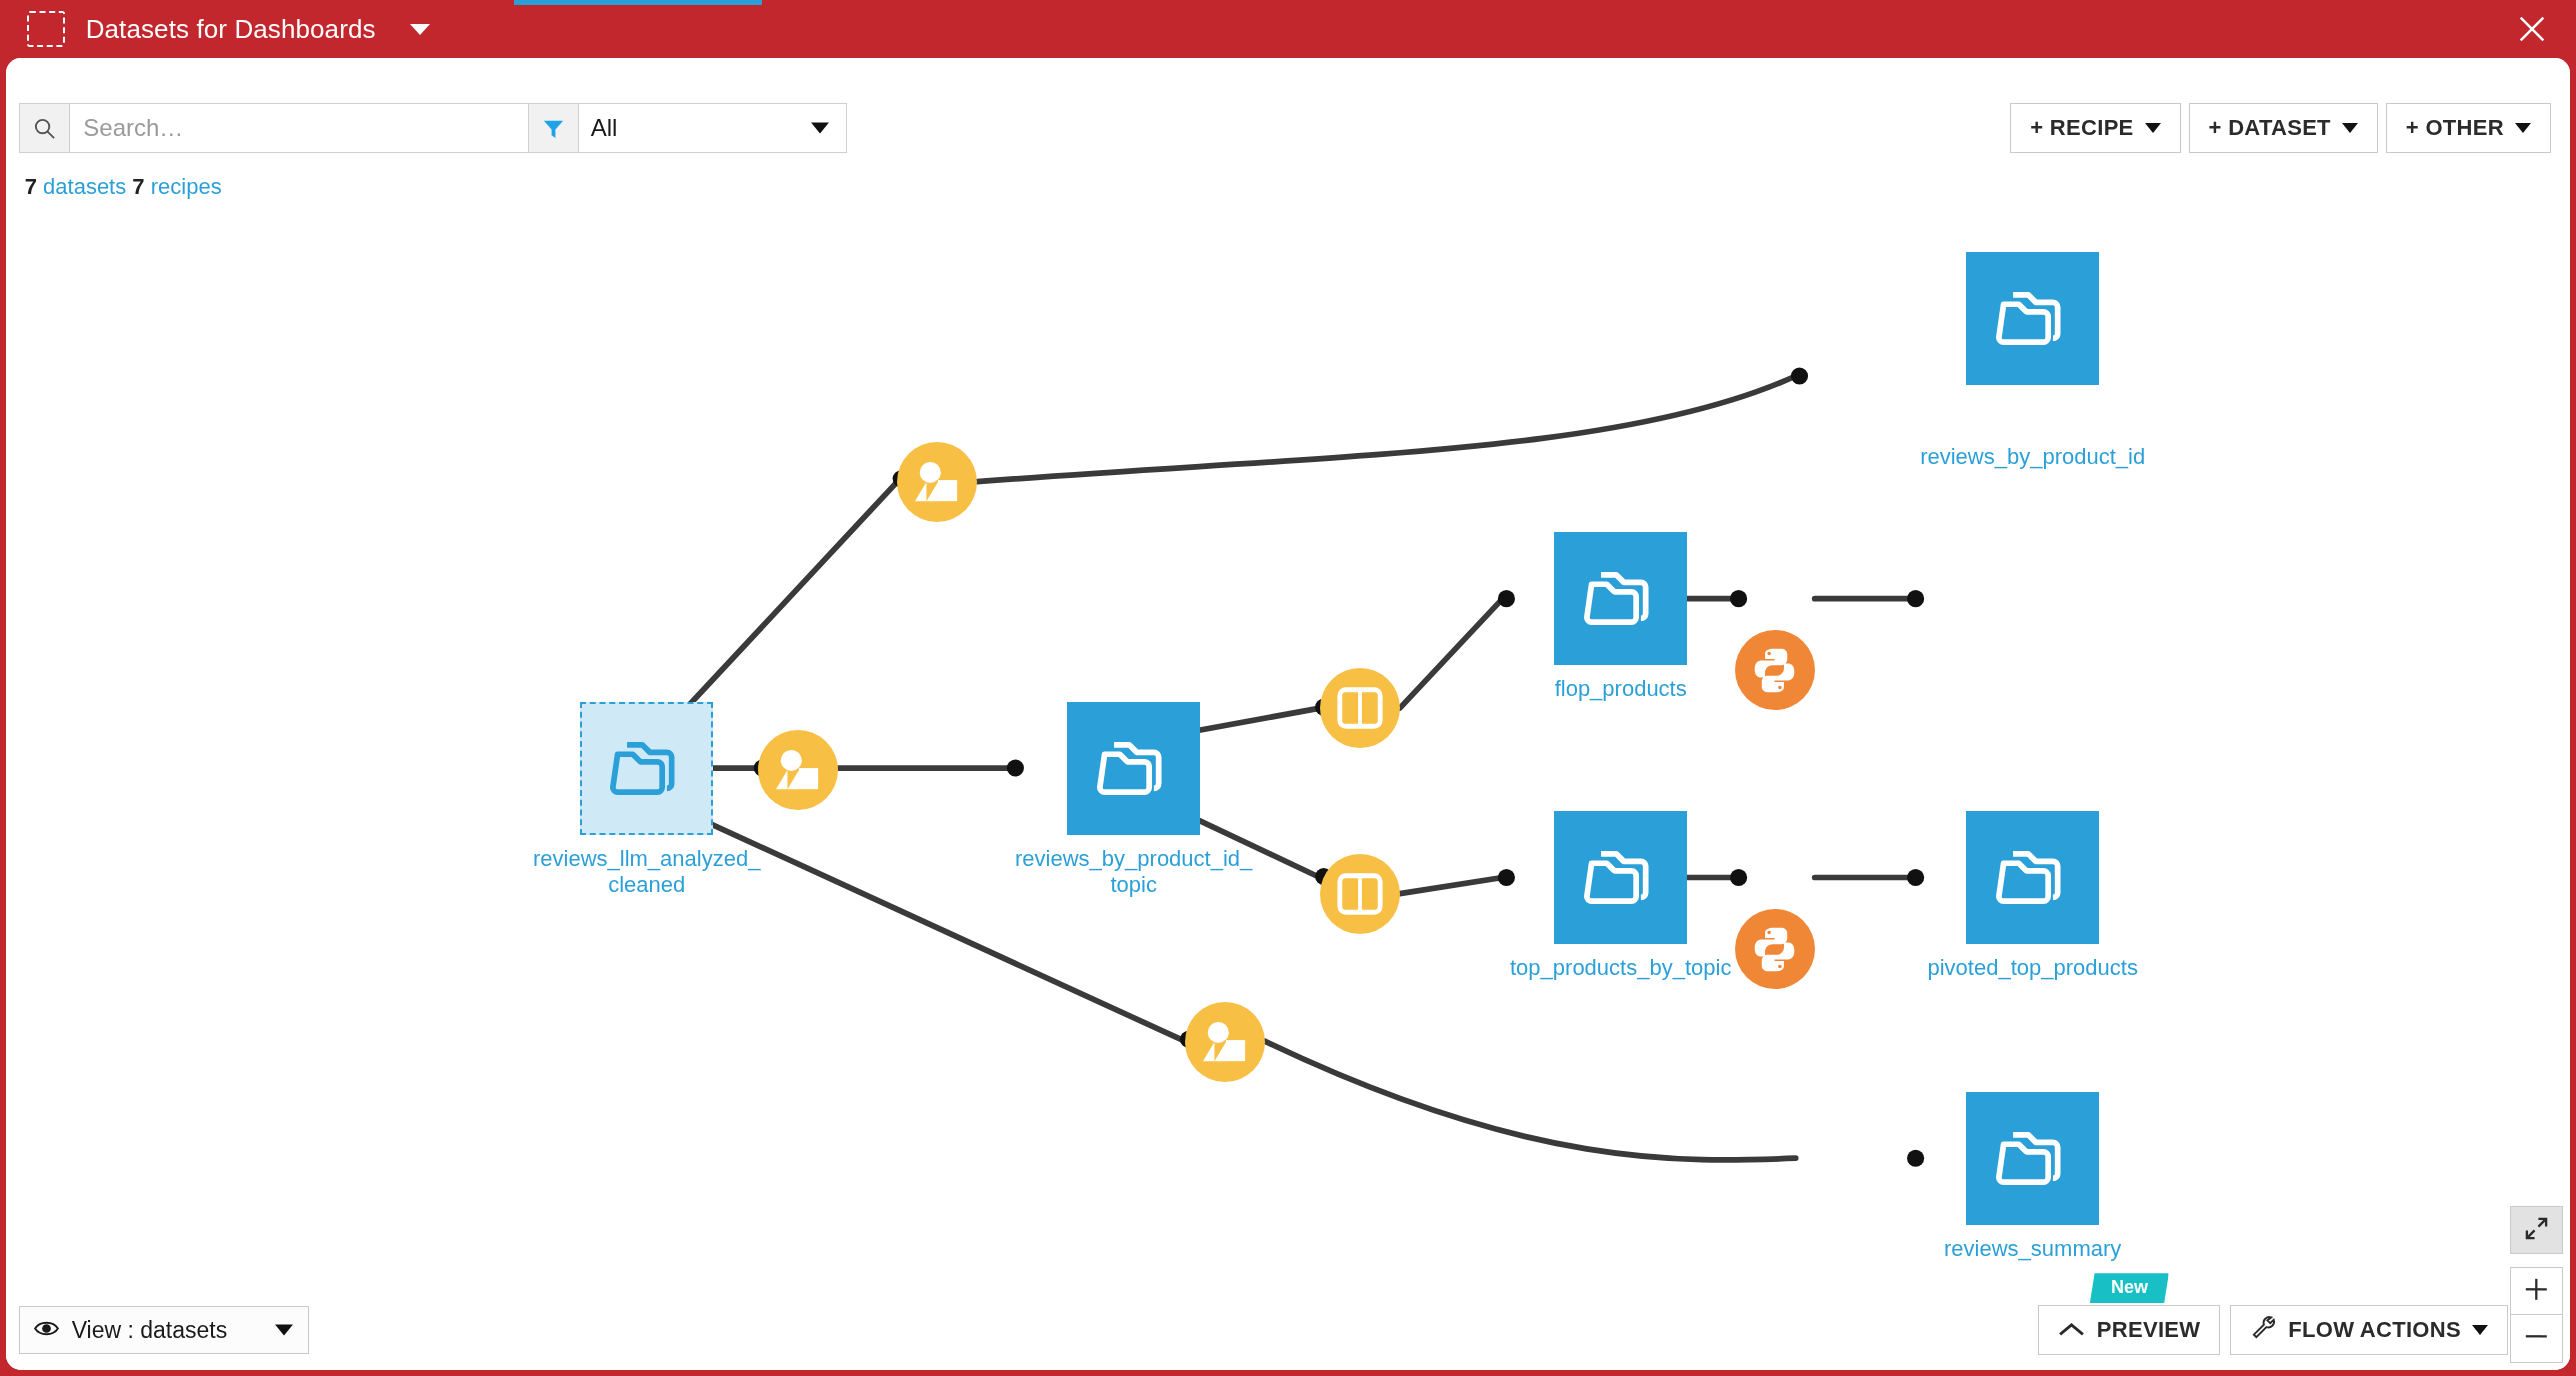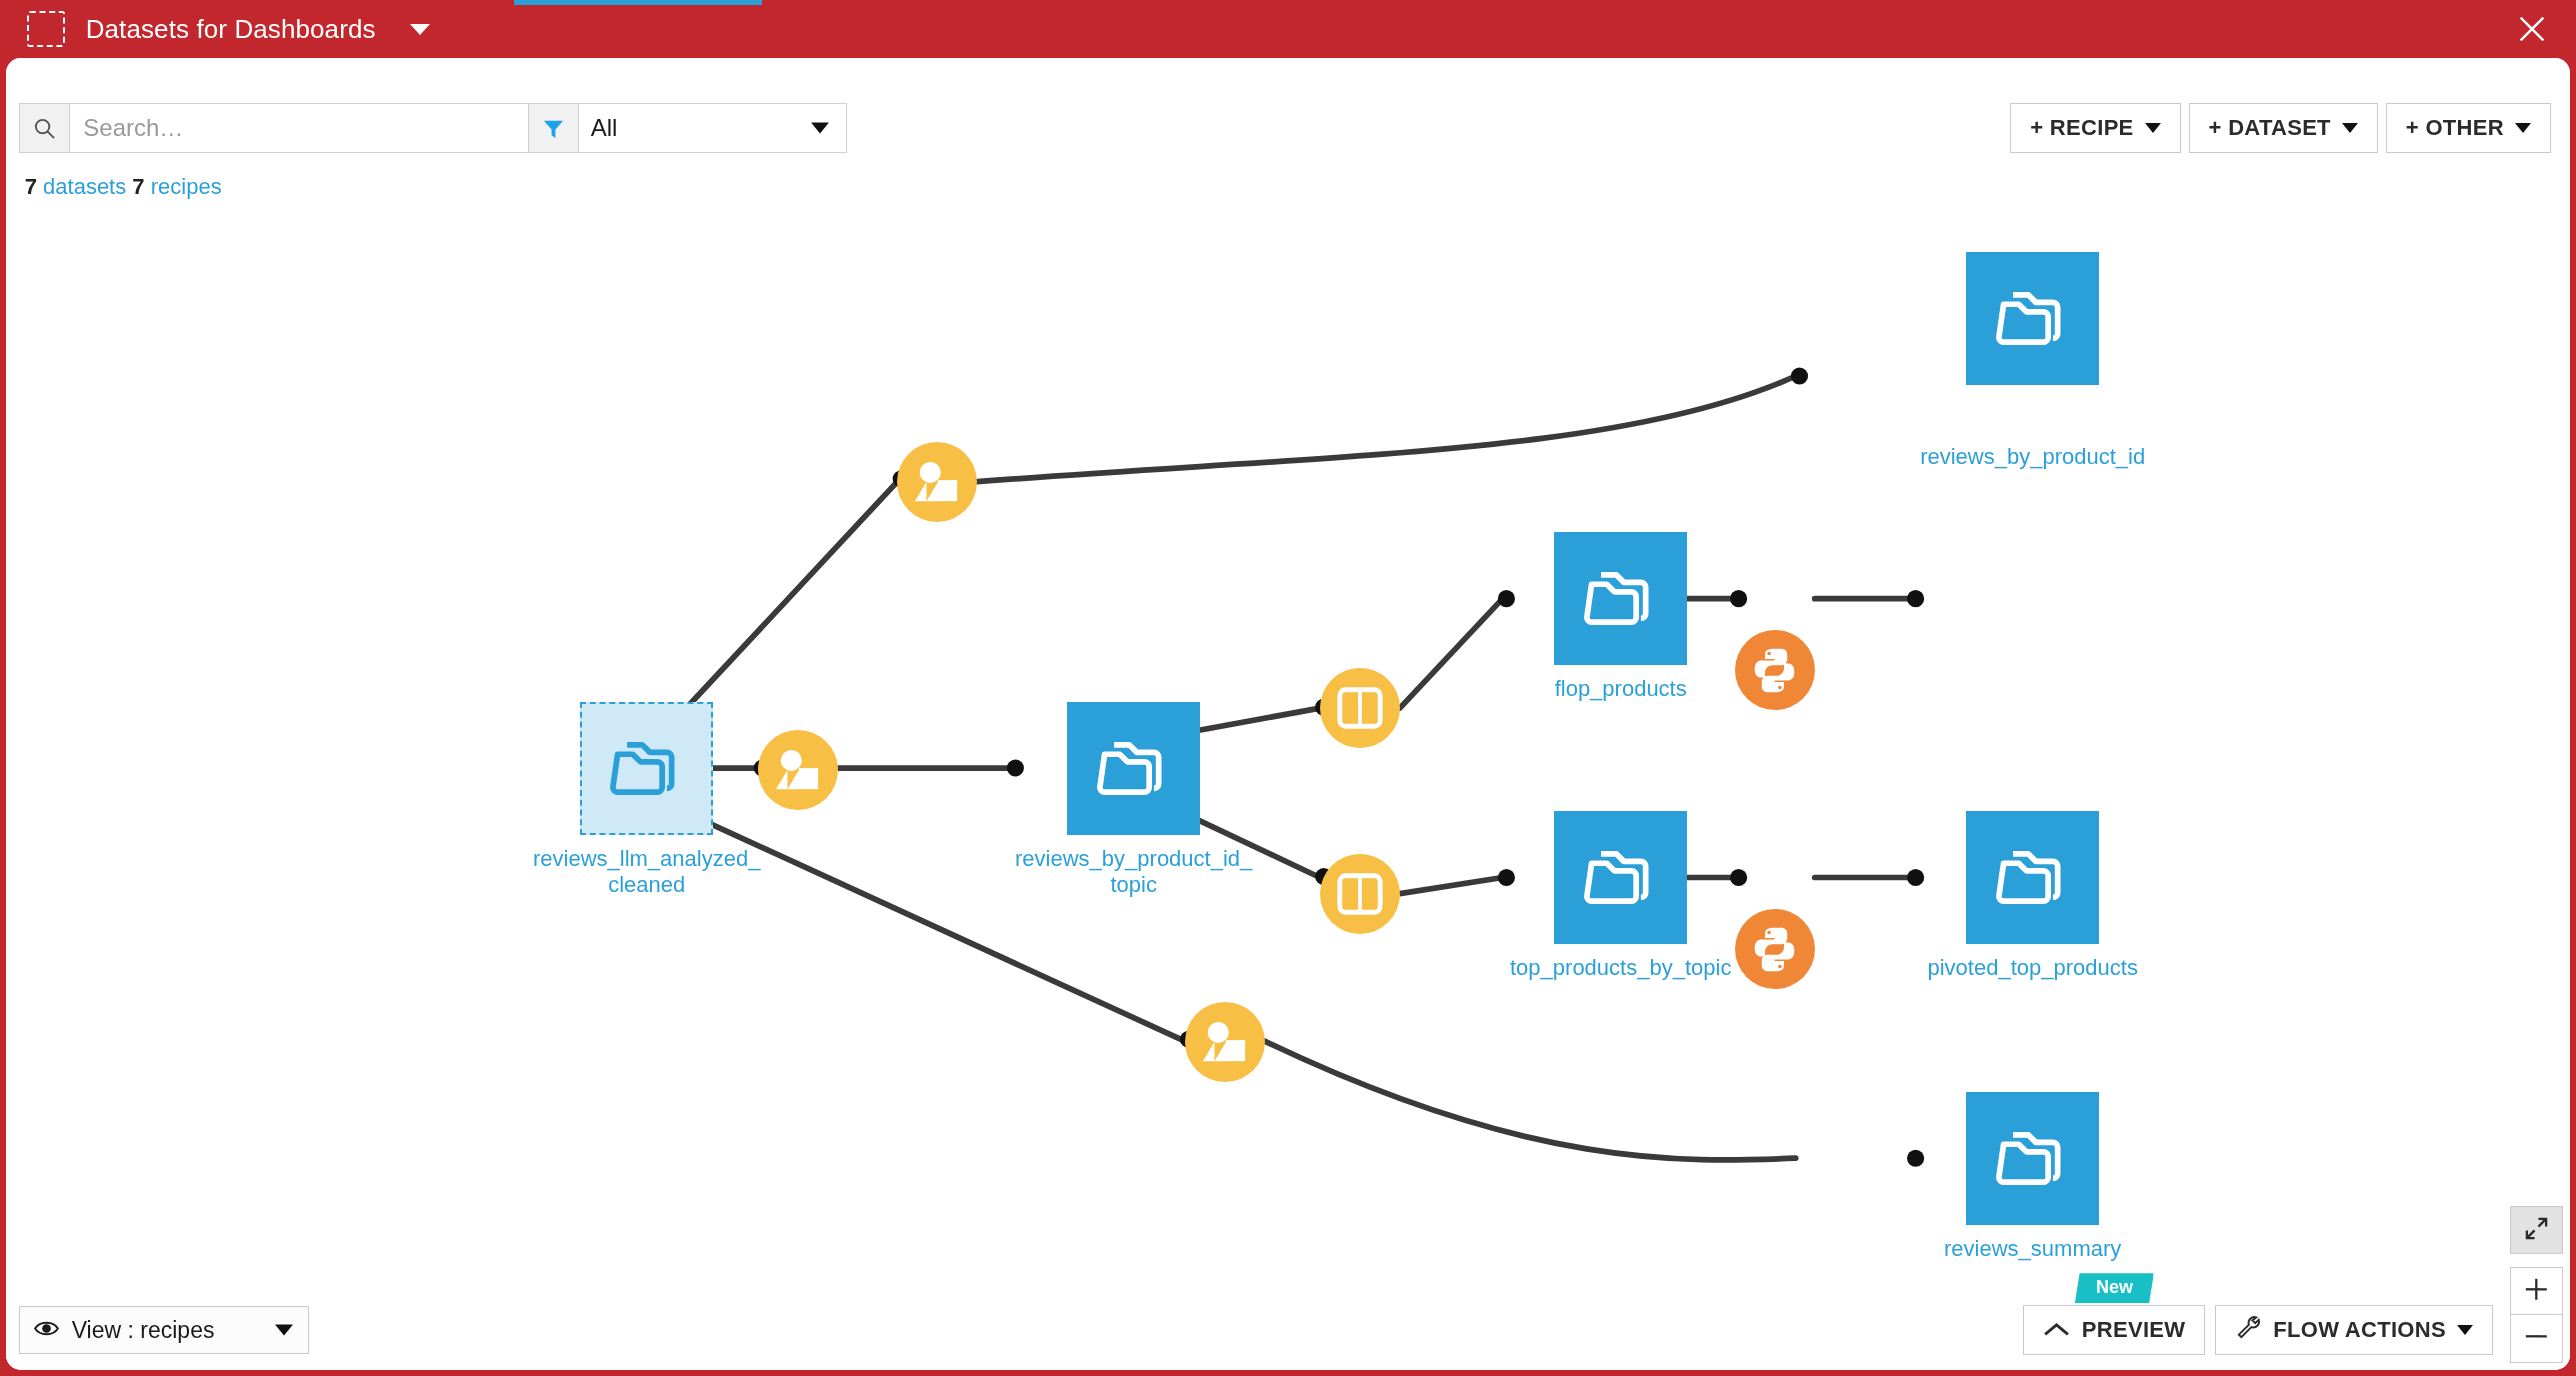--- a/index.html
+++ b/index.html
@@ -242,21 +242,21 @@
     position: absolute; right: 15.2px; top: 50%;
     transform: translateY(-50%);
     width: 0; height: 0;
     border-left: 9.5px solid transparent;
     border-right: 9.5px solid transparent;
     border-top: 11.4px solid #111;
   }
 
   .bottom-right {
     position: absolute;
-    right: 77px; top: 50%;
+    right: 62px; top: 50%;
     transform: translateY(-50%);
     display: flex;
     gap: 9.5px;
     align-items: center;
     padding-left: 28px;
   }
   .preview-wrap { position: relative; }
   .new-badge {
     position: absolute;
     left: 50%; top: -32px;
@@ -542,21 +542,21 @@
 
     <div class="bottombar">
 
       <div class="view-select">
         <span>
           <svg width="27" height="19" viewBox="0 0 28 20">
             <path d="M2 10 C7 2, 21 2, 26 10 C21 18, 7 18, 2 10 Z" fill="none" stroke="#1a1a1a" stroke-width="2"></path>
             <circle cx="14" cy="10" r="4.6" fill="#1a1a1a"></circle>
           </svg>
         </span>
-        <span class="vs-label">View : recipes</span>
+        <span class="vs-label">View : datasets</span>
         <span class="view-caret"></span>
       </div>
 
       <div class="bottom-right">
         <div class="preview-wrap">
           <div class="new-badge">New</div>
           <div class="btn-outline">
             <span>
               <svg width="27" height="15.2" viewBox="0 0 28 16">
                 <polyline points="2,13 14,3 26,13" fill="none" stroke="#2b2b2b" stroke-width="3"></polyline>

